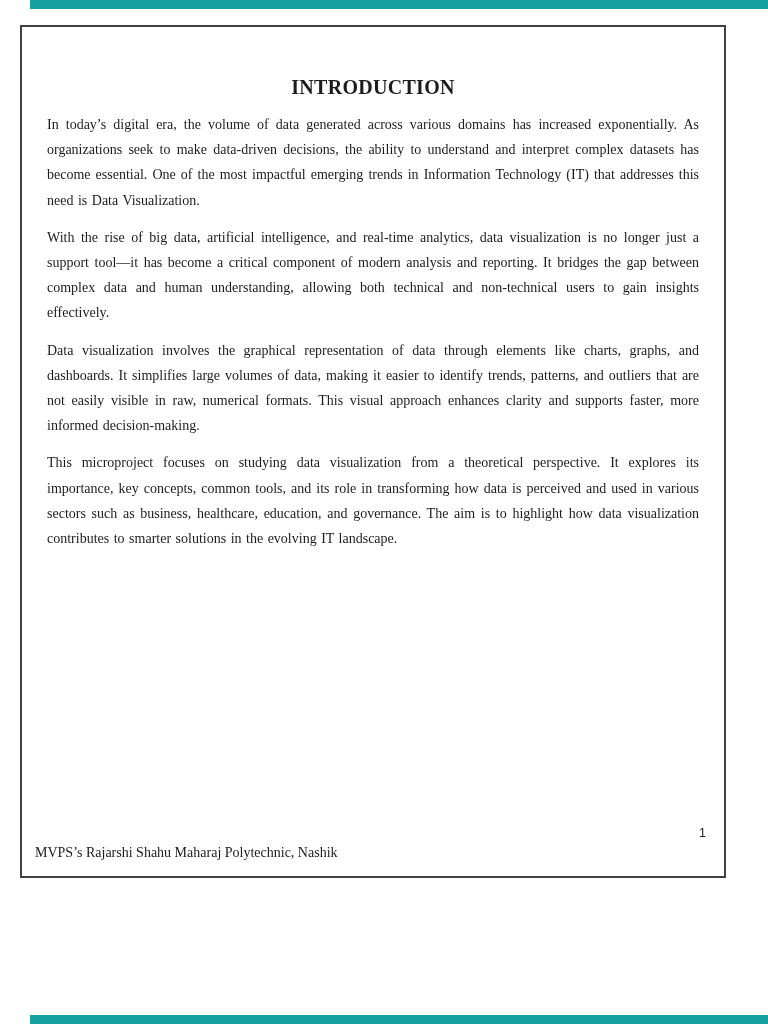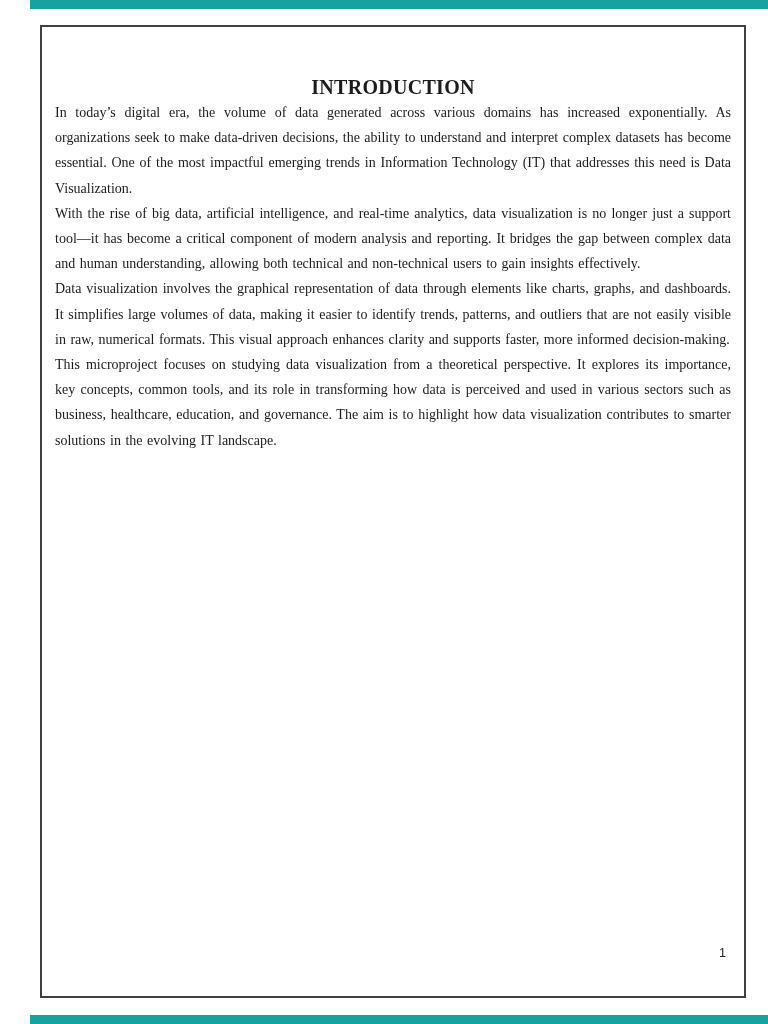--- a/index.html
+++ b/index.html
@@ -19,43 +19,43 @@
     left: 30px;
     right: 0;
     height: 9px;
     background: var(--accent-teal, #17a2a2);
   }
   .accent-bar.top { top: 0; }
   .accent-bar.bottom { bottom: 0; }
 
   .page {
     position: absolute;
-    left: 40px;
+    left: 20px;
     top: 25px;
     width: 706px;
-    height: 973px;
+    height: 853px;
     box-sizing: border-box;
     border: 2px solid var(--border-color, #404040);
     background: var(--paper, #ffffff);
   }
   .content {
     padding: 48px 13px 0 13px;
   }
   .doc-title {
     margin: 0;
     text-align: center;
     font-family: "Liberation Serif", serif;
     font-size: 20px;
     font-weight: bold;
     line-height: 25px;
     letter-spacing: 0.3px;
     color: var(--text-color, #1c1c1c);
   }
   .body-text p {
-    margin: 0;
+    margin: 12px;
     font-size: 14px;
     line-height: 25.2px;
     text-align: justify;
     text-justify: inter-word;
     word-spacing: 1px;
     hyphens: none;
     color: var(--text-color, #1c1c1c);
   }
   .footer-institution {
     position: absolute;
@@ -85,15 +85,16 @@
     <div class="body-text">
       <p>In today’s digital era, the volume of data generated across various domains has increased exponentially. As organizations seek to make data-driven decisions, the ability to understand and interpret complex datasets has become essential. One of the most impactful emerging trends in Information Technology (IT) that addresses this need is Data Visualization.</p>
       <p>With the rise of big data, artificial intelligence, and real-time analytics, data visualization is no longer just a support tool—it has become a critical component of modern analysis and reporting. It bridges the gap between complex data and human understanding, allowing both technical and non-technical users to gain insights effectively.</p>
       <p>Data visualization involves the graphical representation of data through elements like charts, graphs, and dashboards. It simplifies large volumes of data, making it easier to identify trends, patterns, and outliers that are not easily visible in raw, numerical formats. This visual approach enhances clarity and supports faster, more informed decision-making.</p>
       <p>This microproject focuses on studying data visualization from a theoretical perspective. It explores its importance, key concepts, common tools, and its role in transforming how data is perceived and used in various sectors such as business, healthcare, education, and governance. The aim is to highlight how data visualization contributes to smarter solutions in the evolving IT landscape.</p>
     </div>
   </div>
 
   <div class="page-number">1</div>
 
+  <div class="footer-institution">MVPS’s Rajarshi Shahu Maharaj Polytechnic, Nashik</div>
 </div>
 
 <div class="accent-bar bottom"></div>
 
 </body></html>

